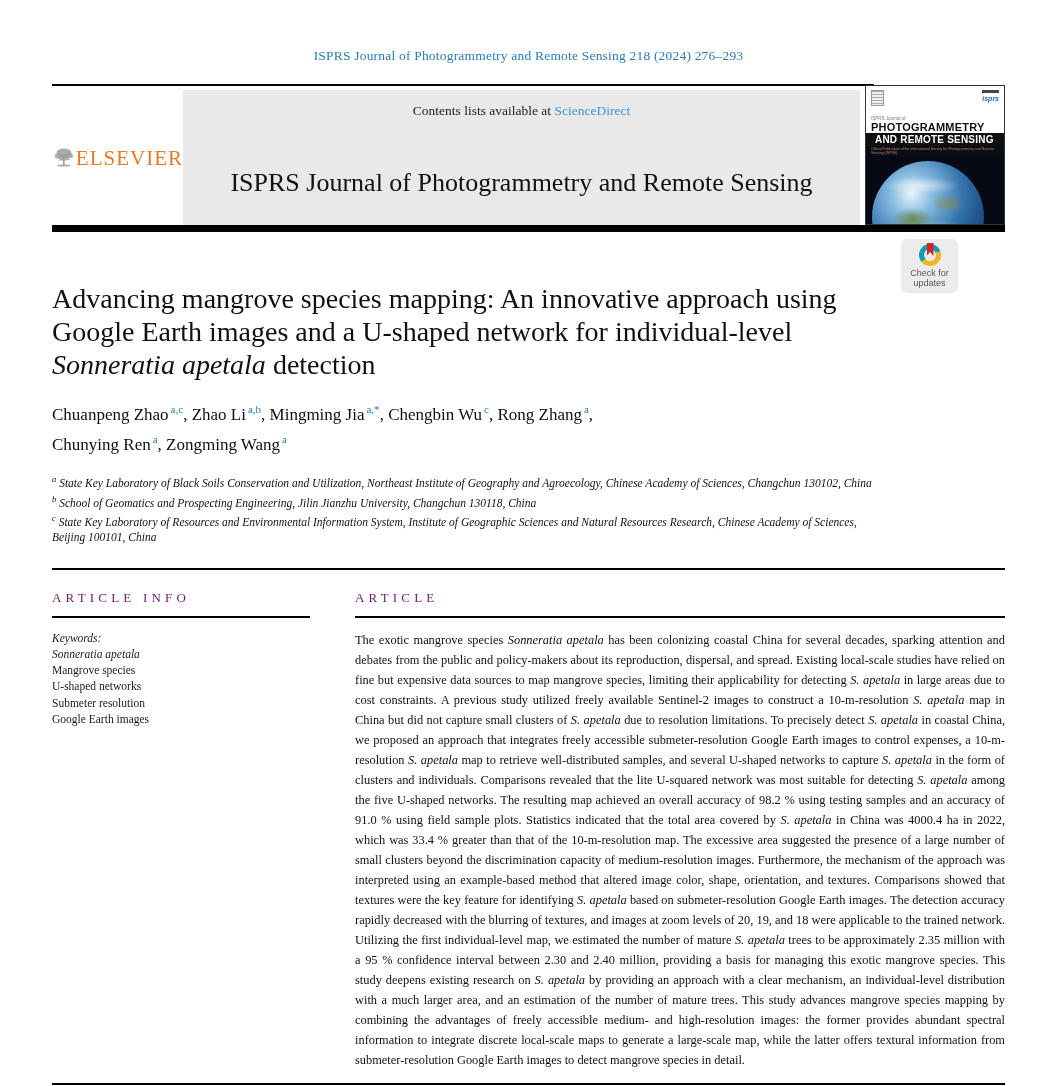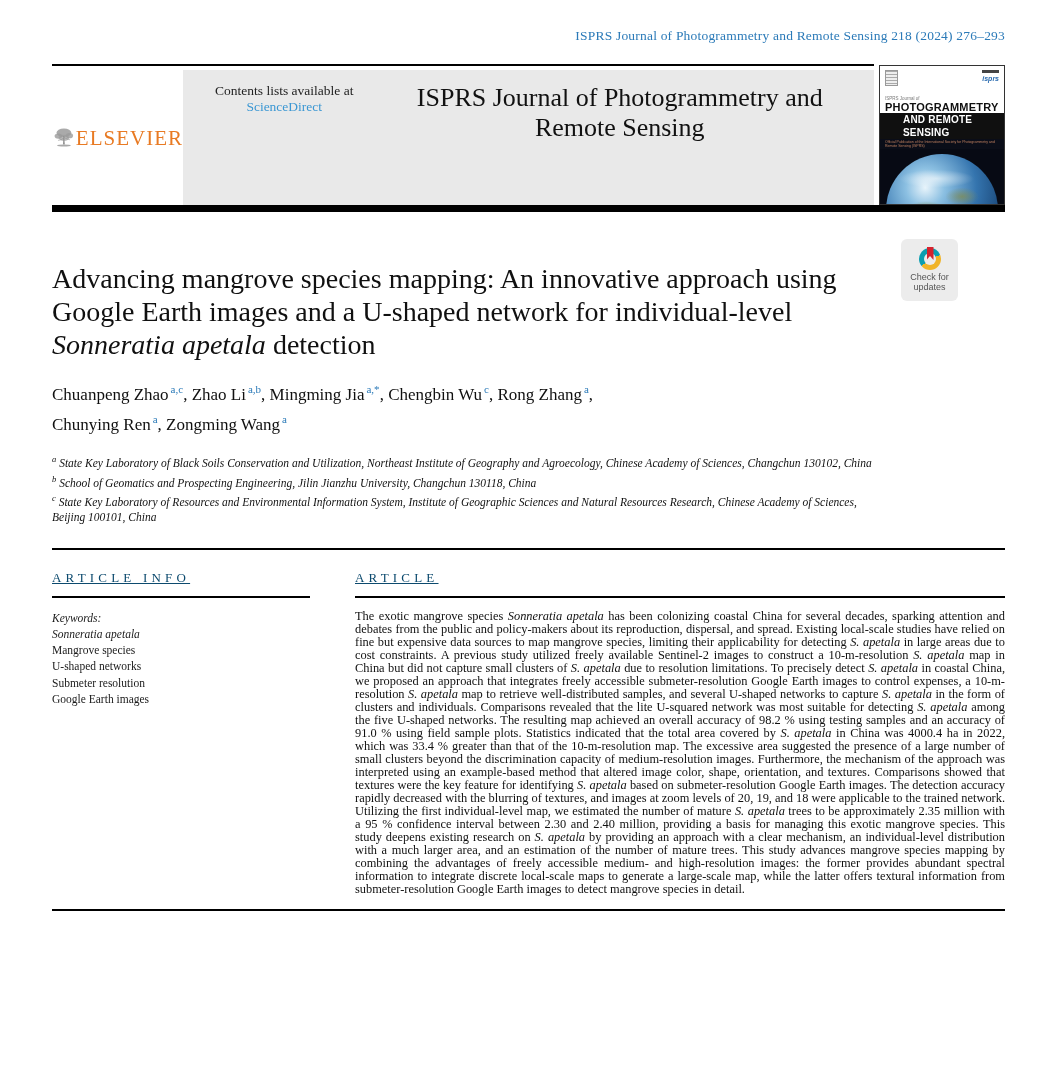--- a/index.html
+++ b/index.html
@@ -2,64 +2,64 @@
 <html><head>
 <meta charset="utf-8">
 <style>
   * { box-sizing: border-box; }
   body { margin:0; background:#ffffff; }
   .page { width:1054px; height:1086px; overflow:hidden; position:relative;
           background:#fff; font-family:"Liberation Serif", serif; color:#1a1a1a; }
   .inner { padding:0 49px 0 52px; }
 
   
-  .citation { padding-top:28px; text-align:right; font-size:13.5px; letter-spacing:0.2px; }
+  .citation { padding-top:48px; text-align:center; font-size:13.5px; letter-spacing:0.2px; }
   .citation a { color:#2b7ab8; text-decoration:none; }
 
   
   .banner-rule { margin-top:20px; height:2px; background:#000; width:822px; }
   .banner { display:flex; margin-top:4px; height:135px; }
   .logo-col { width:131px; background:#fff; display:flex; align-items:center; justify-content:flex-start; }
   .elsevier-text { font-size:21px; color:#e87a23; letter-spacing:1px; margin-top:1px; }
-  .gray-box { flex:1; background:#e9e9e9; text-align:center; display:flex; flex-direction:row;
-              justify-content:space-between; padding:13px 10px 5px; }
+  .gray-box { flex:1; background:#e9e9e9; text-align:center; display:flex; flex-direction:column;
+              justify-content:space-between; padding:13px 10px 27px; }
   .contents-line { font-size:13.5px; color:#222; }
   .contents-line a { color:#3b97d3; text-decoration:none; }
   .journal-title { font-size:26px; color:#111; }
   .homepage-line { font-family:"Liberation Sans", sans-serif; font-size:13px; color:#333; }
   .homepage-line a { color:#3b97d3; text-decoration:none; }
   .banner-bar { height:7px; background:#000; width:953px; }
 
   
-  .cover { width:126px; margin-left:5px; margin-top:-5px; height:140px; border:1px solid #333;
+  .cover { width:140px; margin-left:5px; margin-top:-5px; height:140px; border:1px solid #333;
            background:#fff; display:flex; flex-direction:column; overflow:hidden; }
   .cover-top { height:30px; background:#fff; position:relative; flex:none; }
   .cover-emblem { position:absolute; left:5px; top:4px; width:13px; height:16px;
                   background:repeating-linear-gradient(#aaa 0 1px, #eee 1px 3px); border:1px solid #999; }
   .cover-isprs { position:absolute; right:5px; top:4px; font-family:"Liberation Sans",sans-serif;
                  font-size:7px; font-weight:bold; font-style:italic; color:#2b6cb0; border-top:3px solid #444; padding-top:2px; }
   .cover-journal-of { font-size:4.5px; color:#777; text-align:left; padding-left:5px; font-family:"Liberation Sans",sans-serif; }
   .cover-title1 { font-family:"Liberation Sans",sans-serif; font-weight:bold; font-size:11px; color:#101010;
                   text-align:left; padding-left:5px; letter-spacing:0.2px; line-height:12px; flex:none; }
   .cover-band { background:#101010; color:#fff; font-family:"Liberation Sans",sans-serif; font-weight:bold;
-                font-size:10px; line-height:13px; text-align:left; padding-left:23px; letter-spacing:0.2px; flex:none; }
+                font-size:10px; line-height:13px; text-align:left; padding-left:9px; letter-spacing:0.2px; flex:none; }
   .cover-caption { background:#0a0d18; color:#c08060; font-size:3.5px; text-align:left; padding:1px 0 1px 5px;
                    font-family:"Liberation Sans",sans-serif; flex:none; }
   .cover-space { flex:1; background:#070a14; position:relative; overflow:hidden; }
   .earth { position:absolute; left:6px; top:5px; width:112px; height:112px; border-radius:50%;
            background:
              radial-gradient(ellipse 30px 16px at 36% 52%, rgba(110,130,60,0.9), transparent 70%),
              radial-gradient(ellipse 24px 13px at 68% 38%, rgba(130,140,80,0.75), transparent 70%),
              radial-gradient(ellipse 40px 20px at 52% 72%, rgba(70,100,55,0.6), transparent 70%),
              radial-gradient(ellipse 50px 12px at 45% 22%, rgba(255,255,255,0.55), transparent 75%),
              radial-gradient(ellipse 40px 10px at 60% 60%, rgba(255,255,255,0.35), transparent 75%),
              radial-gradient(circle at 35% 30%, #e8f4fb 0%, #8cc0e2 18%, #3474ae 48%, #16406f 78%, #081d38 100%); }
 
   
-  .badge { position:absolute; top:239px; right:96px; width:57px; height:62px; background:#ececec;
+  .badge { position:absolute; top:239px; right:96px; width:57px; height:54px; background:#ececec;
            border-radius:6px; display:flex; flex-direction:column; align-items:center; justify-content:center;
            gap:2px; cursor:pointer; }
   .cm-icon { width:22px; height:22px; position:relative; flex:none; }
   .cm-ring { width:22px; height:22px; border-radius:50%;
              background:conic-gradient(from 230deg, #0b9eb0 0 55%, #f0b429 55% 100%); }
   .cm-hole { position:absolute; left:5px; top:5px; width:12px; height:12px; border-radius:50%; background:#ececec; }
   .cm-flag { position:absolute; left:8px; top:-1px; width:7px; height:13px; background:#d5232e;
              clip-path:polygon(0 0,100% 0,100% 100%,50% 70%,0 100%); }
   .badge-label { font-family:"Liberation Sans",sans-serif; font-size:9px; color:#555; line-height:10px; text-align:center; }
 
@@ -69,26 +69,26 @@
   .authors sup.asup { color:#2b7ab8; font-size:11px; margin-left:2px; cursor:pointer; }
   .affiliations { margin-top:16px; font-style:italic; font-size:11.5px; line-height:15.5px; max-width:820px; color:#111; }
   .affil sup { font-size:8.5px; }
 
   .mid-rule { margin-top:22px; height:2px; background:#000; width:953px; }
 
   
   .columns { display:flex; margin-top:20px; }
   .left-col { width:278px; flex:none; }
   .right-col { margin-left:25px; flex:1; }
-  .col-heading { font-size:13px; letter-spacing:4.2px; color:#0c4a6e;text-decoration:underline; }
+  .col-heading { font-size:13px; letter-spacing:4.2px; color:#701a75; }
   .col-rule { height:2px; background:#000; margin-top:10px; }
   .col-rule.short { width:258px; }
   .kw-label { margin-top:12px; font-style:italic; font-size:11.5px; line-height:16.2px; }
   .kw { font-size:11.5px; line-height:16.2px; }
-  .abstract { margin-top:12px; font-size:12.4px; line-height:13px; text-align:justify; color:#101010; }
+  .abstract { margin-top:12px; font-size:12.4px; line-height:20px; text-align:justify; color:#101010; }
   .bottom-rule { margin-top:13px; height:2px; background:#000; width:953px; }
 </style>
 </head>
 <body>
 
 <div class="page">
   <div class="inner">
 
     <div class="citation">
       <a href="#">ISPRS Journal of Photogrammetry and Remote Sensing 218 (2024) 276–293</a>

